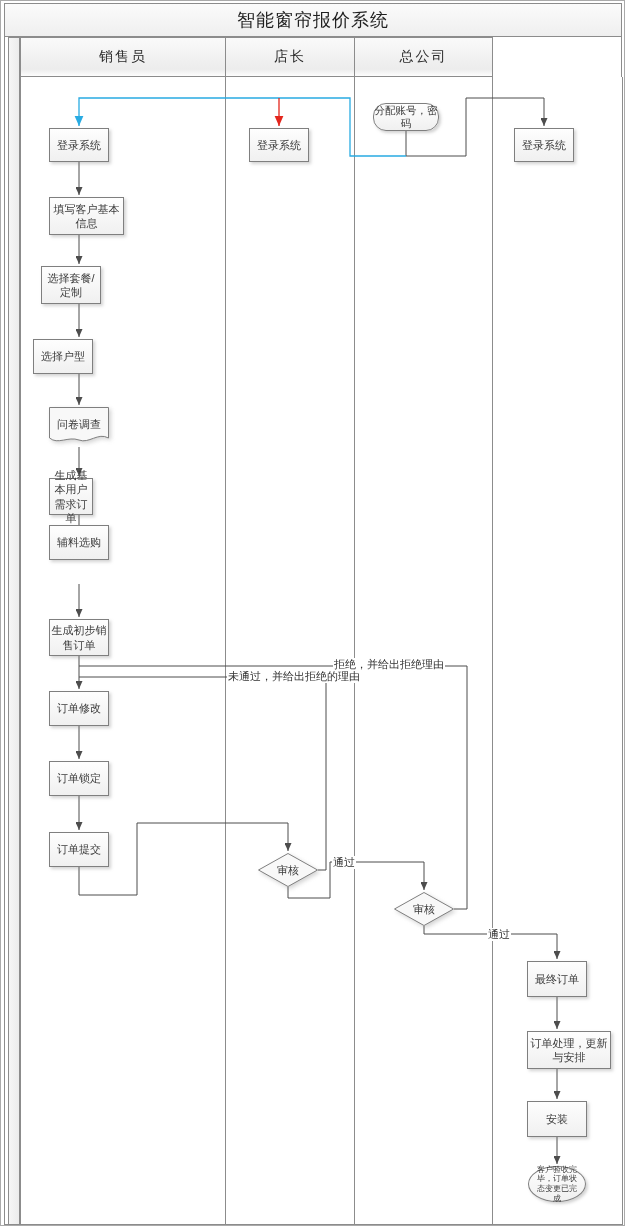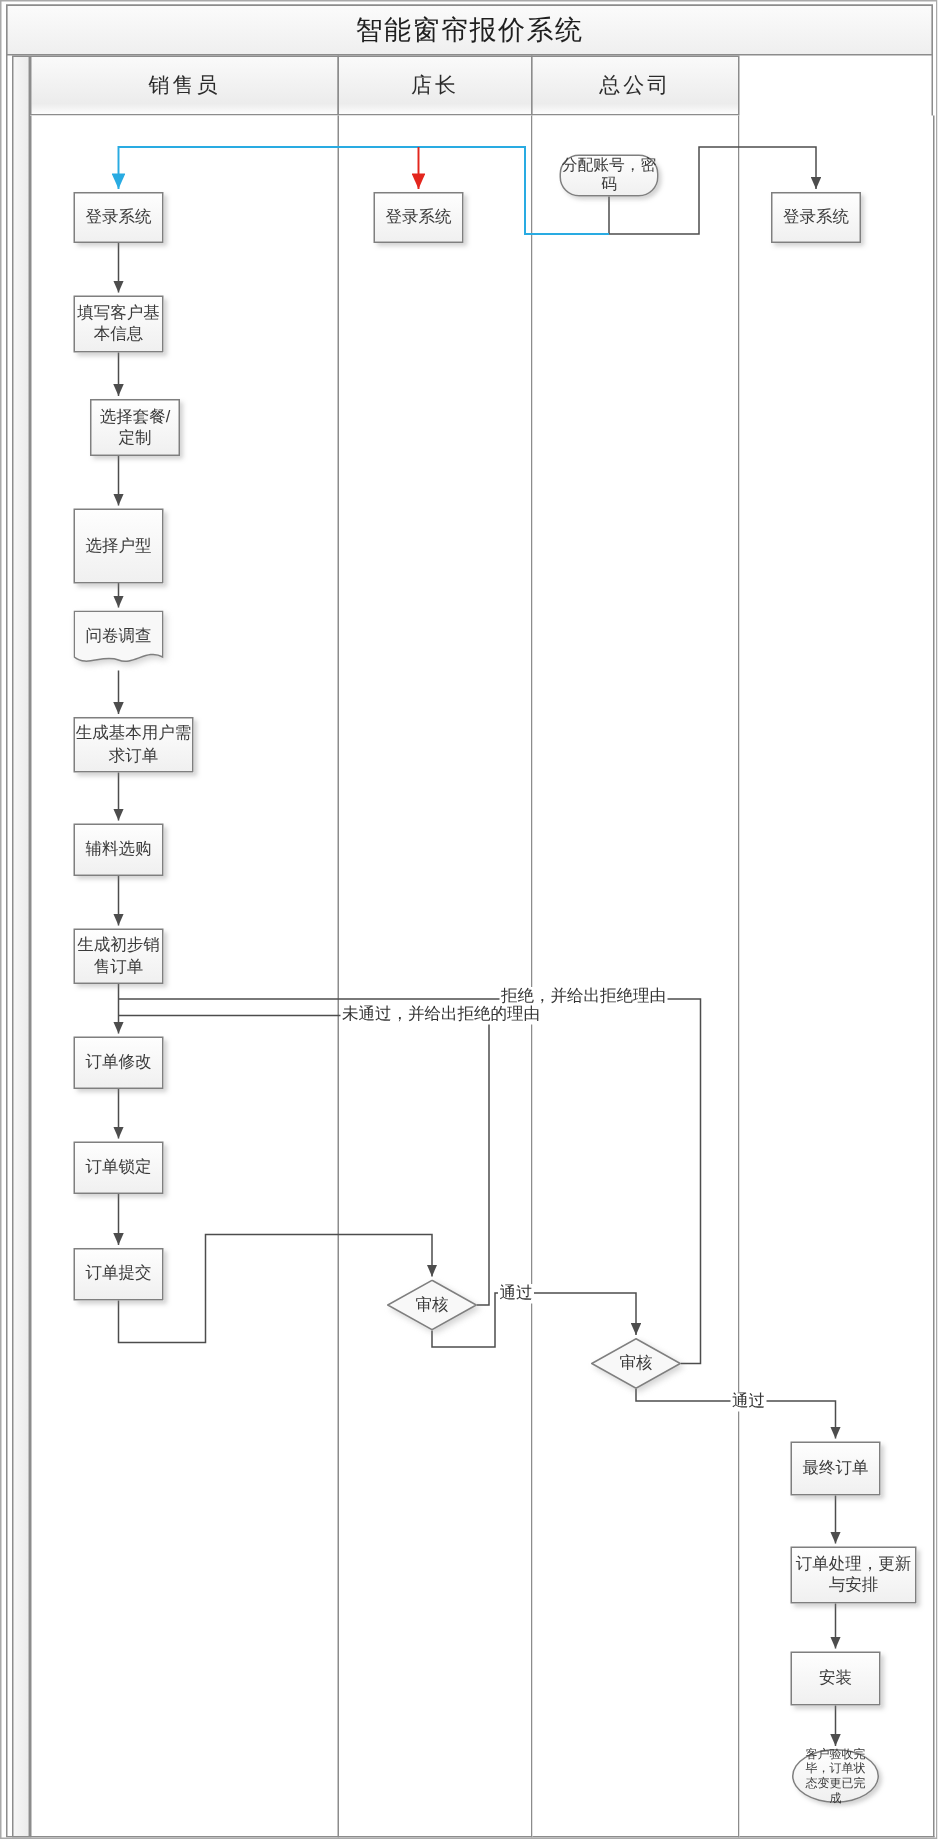--- a/index.html
+++ b/index.html
@@ -98,39 +98,39 @@
   </svg>
 
   <div class="elabel" style="left:332px;top:657px;">拒绝，并给出拒绝理由</div>
   <div class="elabel" style="left:226px;top:669px;">未通过，并给出拒绝的理由</div>
   <div class="elabel" style="left:331px;top:855px;">通过</div>
   <div class="elabel" style="left:486px;top:927px;">通过</div>
 
   <div class="node" style="left:48px;top:127px;width:60px;height:34px;">
       <span>登录系统</span>
     </div>
-  <div class="node" style="left:48px;top:196px;width:60px;height:38px;">
+  <div class="node" style="left:48px;top:196px;width:75px;height:38px;">
       <span>填写客户基本信息</span>
     </div>
-  <div class="node" style="left:59px;top:265px;width:60px;height:38px;">
+  <div class="node" style="left:40px;top:265px;width:60px;height:38px;">
       <span>选择套餐/定制</span>
     </div>
-  <div class="node" style="left:48px;top:338px;width:60px;height:50px;font-family:Liberation Serif, serif;">
+  <div class="node" style="left:32px;top:338px;width:60px;height:35px;font-family:Liberation Serif, serif;">
       <span>选择户型</span>
     </div>
   <div class="node shape-node" style="left:48px;top:406px;width:60px;height:40px;">
     <svg width="60" height="40" viewBox="0 0 60 40">
       <path d="M0.5,0.5 H59.5 V31 C49,25 40,37 30,33 C19,29 9,38 0.5,31 Z" fill="#f8f8f8" stroke="#7f7f7f"></path>
     </svg>
     <span style="margin-top:-6px;">问卷调查</span>
   </div>
-  <div class="node" style="left:48px;top:477px;width:80px;height:37px;">
+  <div class="node" style="left:48px;top:477px;width:44px;height:37px;">
       <span>生成基本用户需求订单</span>
     </div>
-  <div class="node" style="left:48px;top:548px;width:60px;height:35px;">
+  <div class="node" style="left:48px;top:524px;width:60px;height:35px;">
       <span>辅料选购</span>
     </div>
   <div class="node" style="left:48px;top:618px;width:60px;height:37px;">
       <span>生成初步销售订单</span>
     </div>
   <div class="node" style="left:48px;top:690px;width:60px;height:35px;">
       <span>订单修改</span>
     </div>
   <div class="node" style="left:48px;top:760px;width:60px;height:35px;">
       <span>订单锁定</span>

